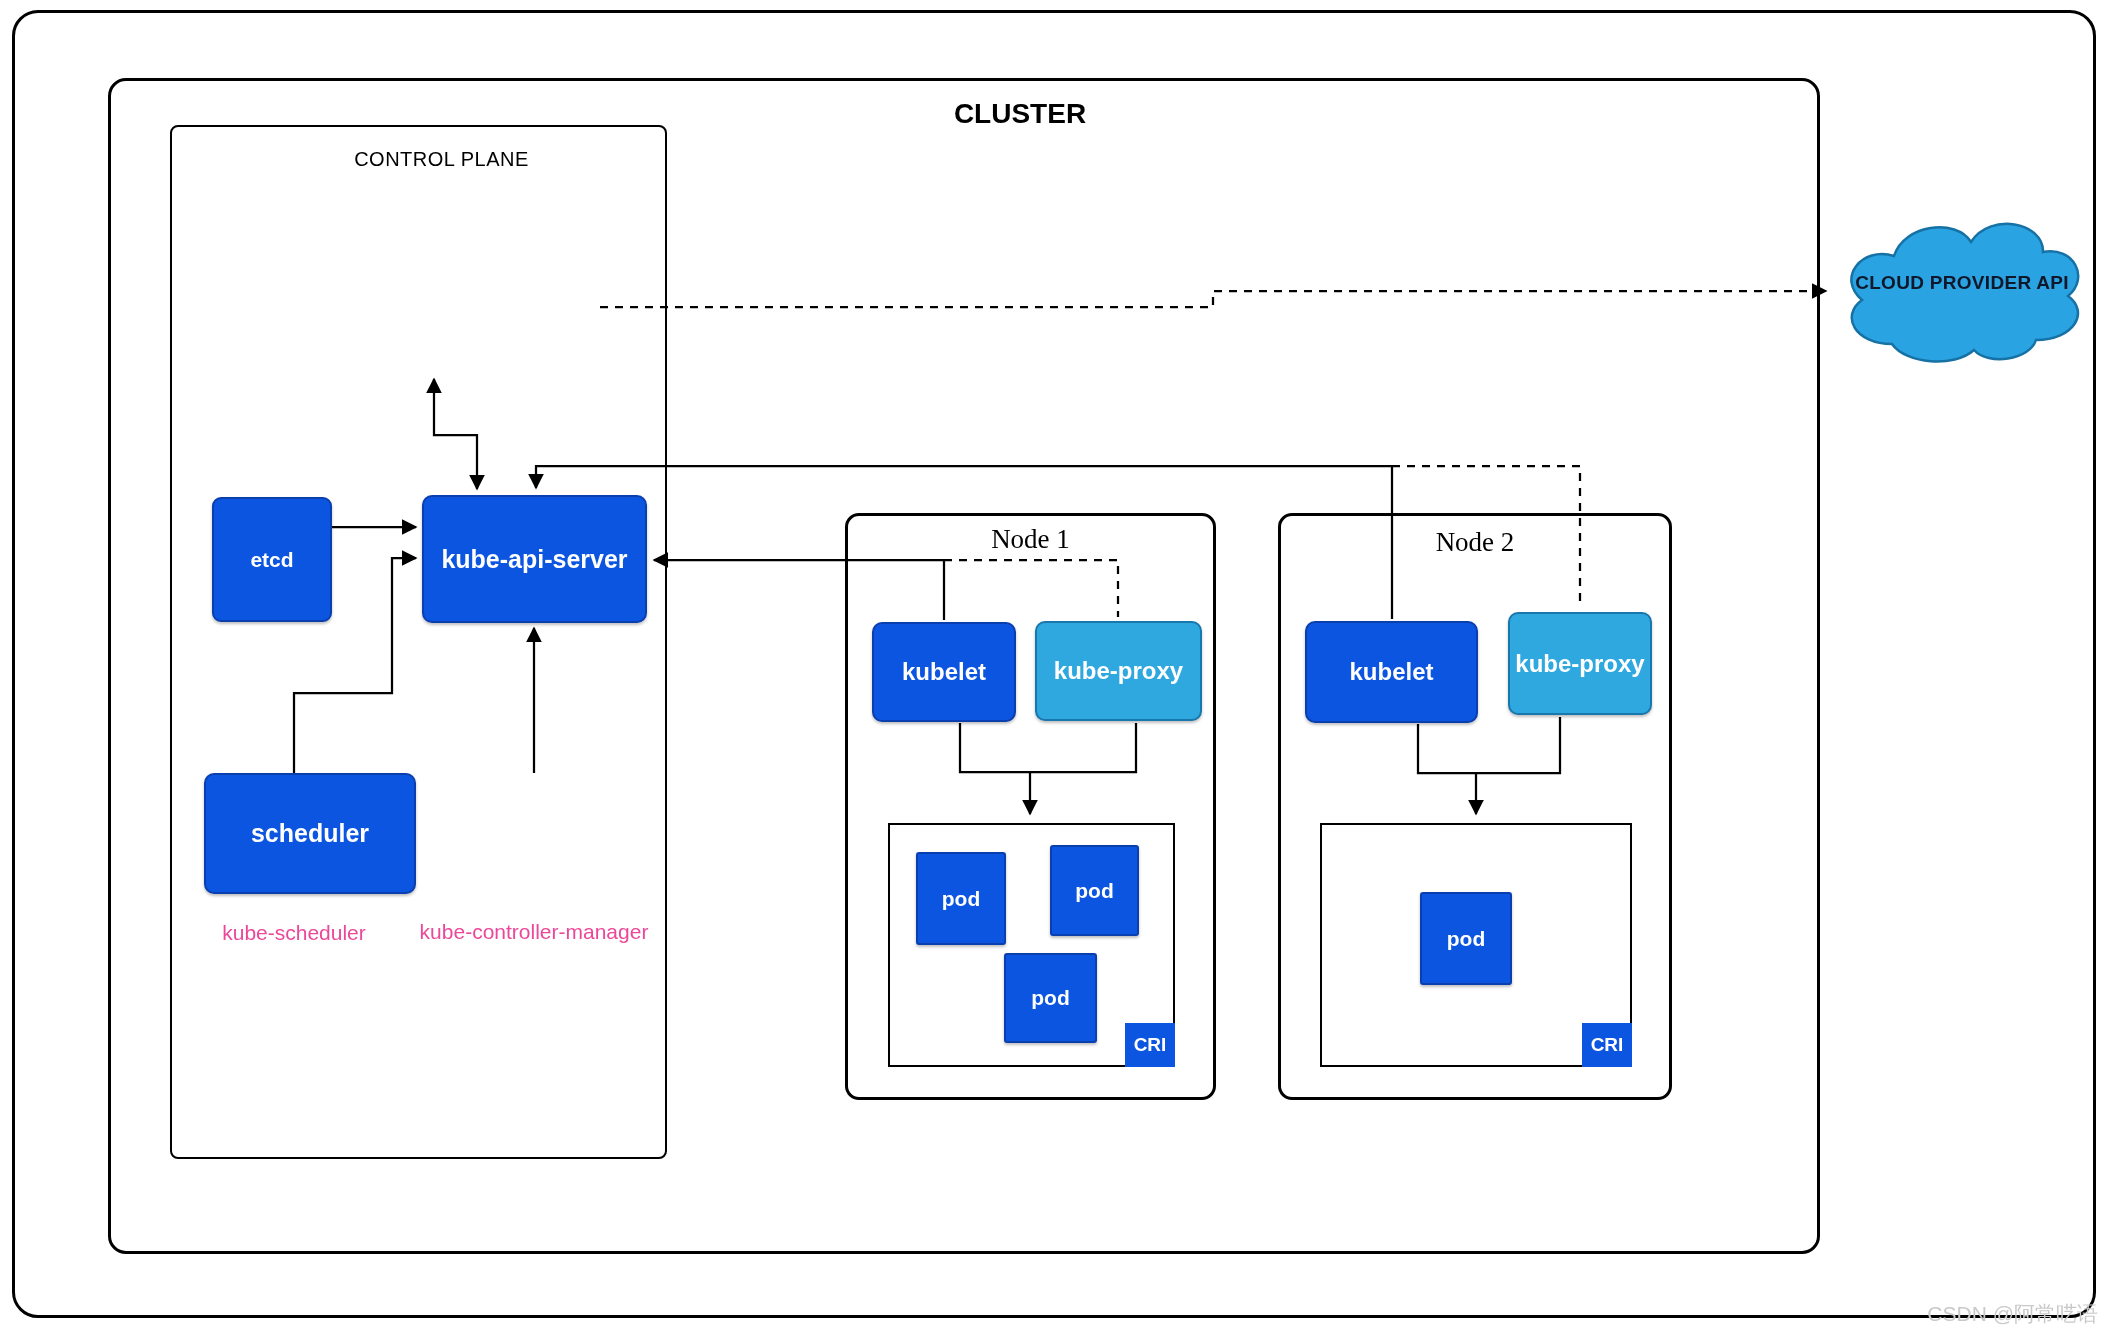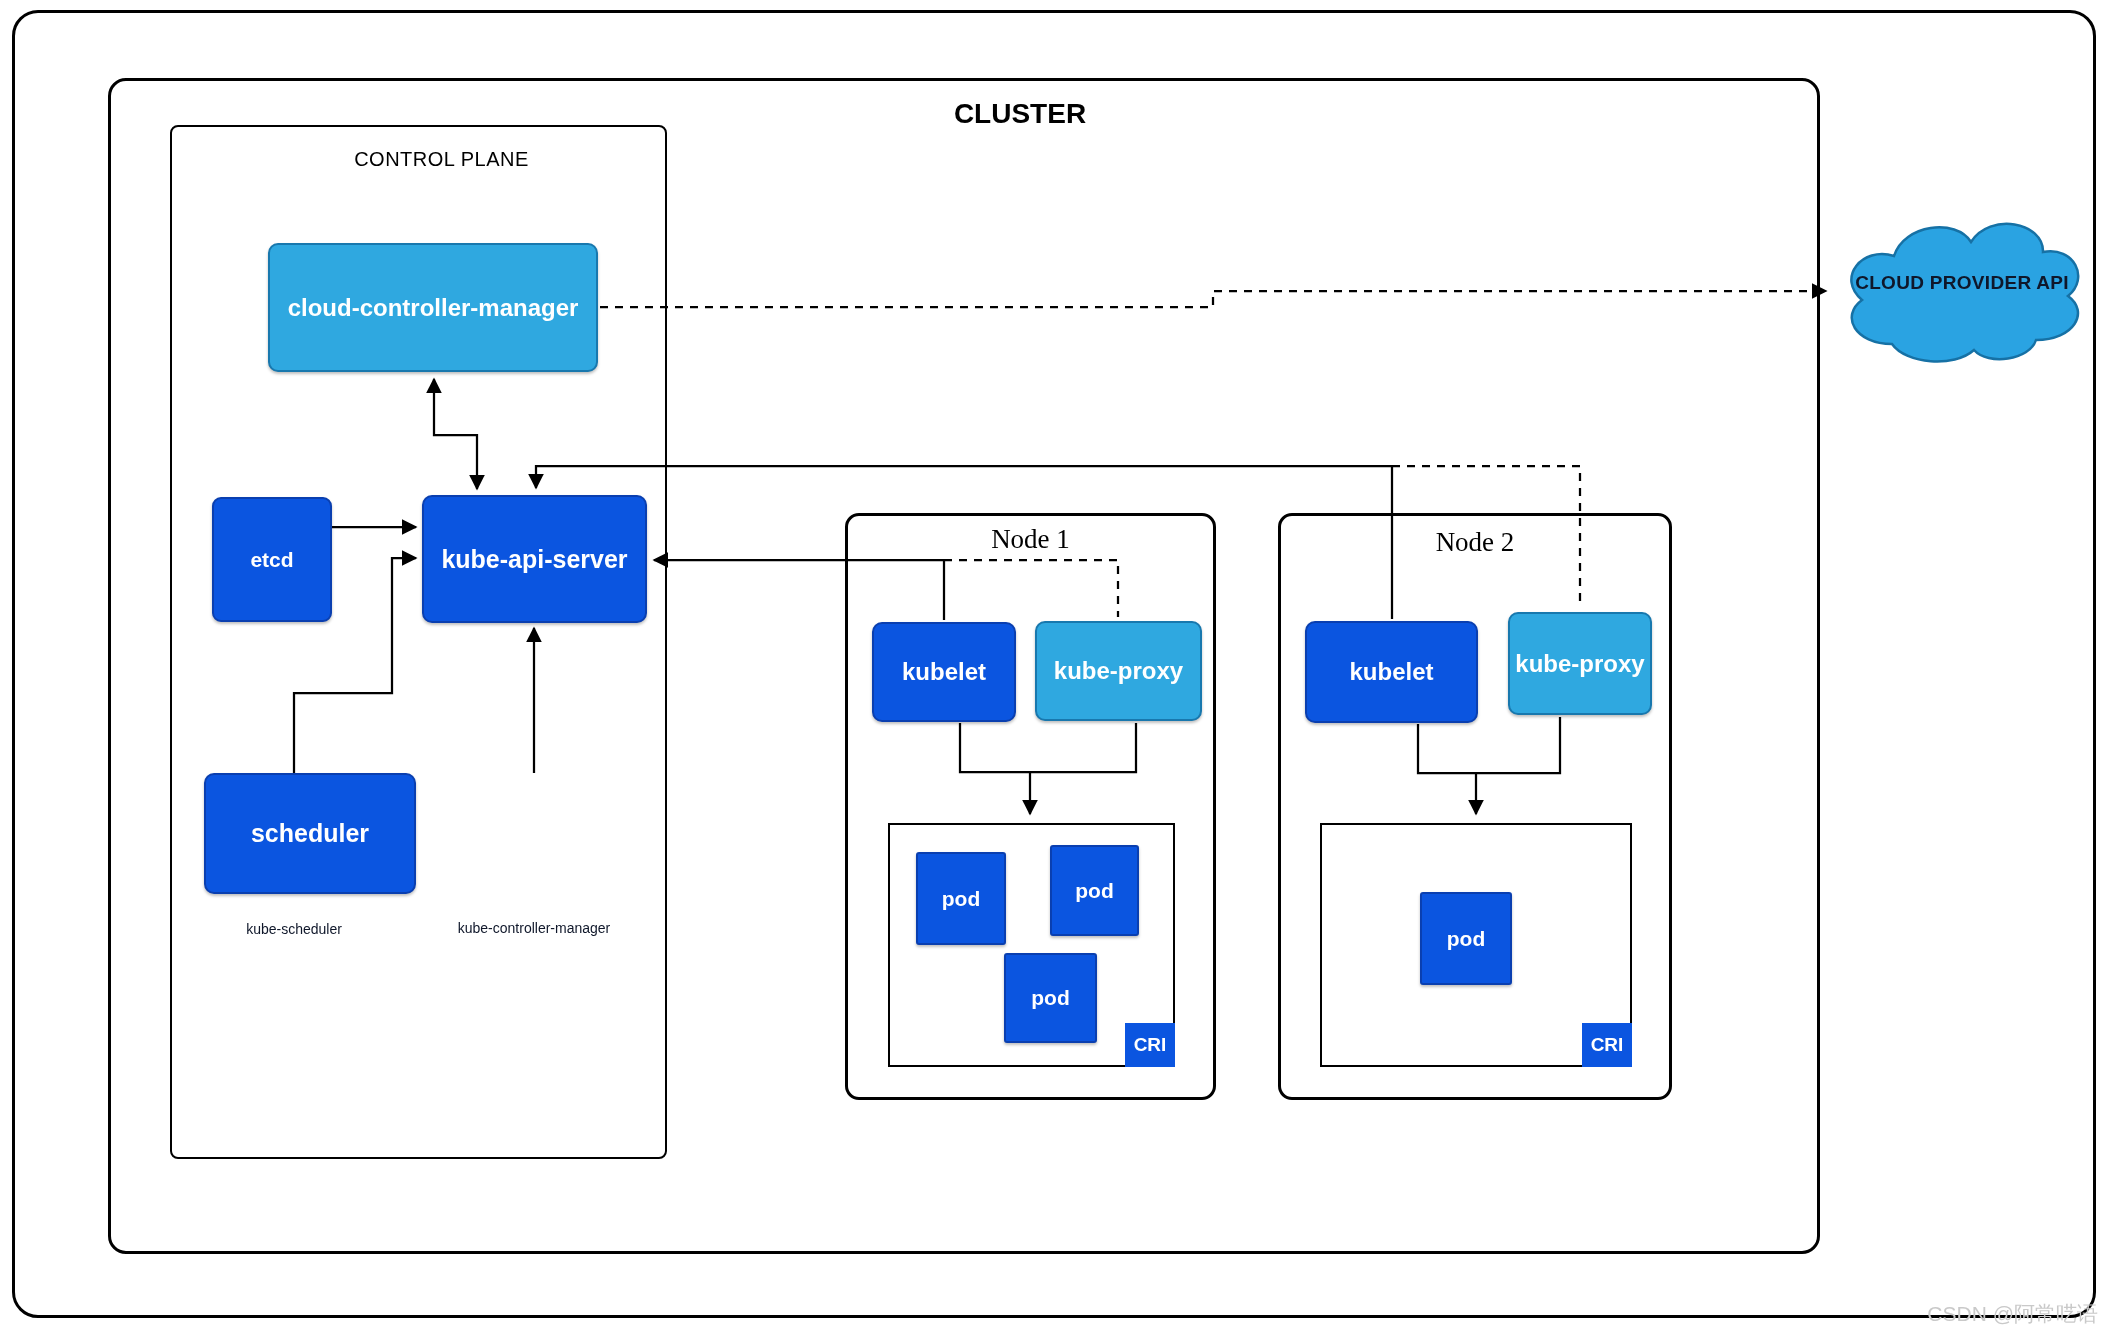--- a/index.html
+++ b/index.html
@@ -15,21 +15,21 @@
   .frame{border:3px solid #000;background:transparent;}
   .lbl{display:flex;align-items:center;justify-content:center;text-align:center;color:#fff;font-weight:bold;}
   .bluebox{background:var(--dark-blue);border:2px solid var(--dark-blue-border);border-radius:10px;
            box-shadow:0 2px 3px rgba(0,0,0,0.25);}
   .lightbox{background:var(--light-blue);border:2px solid var(--light-blue-border);border-radius:10px;
            box-shadow:0 2px 3px rgba(0,0,0,0.25);}
   .podbox{background:var(--dark-blue);border:2px solid var(--dark-blue-border);border-radius:3px;
            box-shadow:0 2px 3px rgba(0,0,0,0.25);font-size:21px;}
   .crirect{border:2px solid #000;background:#fff;}
   .crisq{background:var(--dark-blue);font-size:19px;}
-  .subtext{position:absolute;text-align:center;color:#0f172a;font-size:14px;}
+  .subtext{position:absolute;text-align:center;color:#ec4899;font-size:21px;}
   .nodetitle{position:absolute;text-align:center;color:#000;font-size:27px;font-family:"Liberation Serif",serif;}
   #connectors{position:absolute;left:0;top:0;width:2108px;height:1330px;pointer-events:none;}
   .connector{stroke:var(--line);stroke-width:2.25;fill:none;}
   .dashed{stroke-dasharray:8 7;}
   .arrowhead{fill:var(--line);}
   #watermark{position:absolute;right:10px;bottom:2px;color:var(--watermark);font-size:21px;}
   #cloud-label{position:absolute;left:0;right:0;top:80px;text-align:center;color:#0f172a;
                font-weight:bold;font-size:19px;letter-spacing:0.3px;}
 </style>
 </head>
@@ -38,21 +38,20 @@
 <div id="canvas">
 
   <div class="abs frame" style="left:12px;top:10px;width:2084px;height:1308px;border-radius:26px;"></div>
 
   <div class="abs frame" style="left:108px;top:78px;width:1712px;height:1176px;border-radius:18px;"></div>
   <div class="abs" style="left:870px;top:98px;width:300px;text-align:center;font-size:28px;font-weight:bold;color:#000;">CLUSTER</div>
 
   <div class="abs" style="left:170px;top:125px;width:497px;height:1034px;border:2.5px solid #000;border-radius:8px;"></div>
   <div class="abs" style="left:170px;top:148px;width:497px;text-align:center;font-size:20px;letter-spacing:0.5px;color:#000;margin-left:23px;">CONTROL PLANE</div>
 
-  <div class="abs lightbox lbl" style="left:268px;top:243px;width:330px;height:129px;font-size:24px;">cloud-controller-manager</div>
 
   <div class="abs bluebox lbl" style="left:212px;top:497px;width:120px;height:125px;font-size:21px;border-radius:9px;">etcd</div>
 
   <div class="abs bluebox lbl" style="left:422px;top:495px;width:225px;height:128px;font-size:25px;">kube-api-server</div>
 
   <div class="abs bluebox lbl" style="left:204px;top:773px;width:212px;height:121px;font-size:25px;">scheduler</div>
 
 
   <div class="subtext" style="left:164px;top:921px;width:260px;">kube-scheduler</div>
   <div class="subtext" style="left:404px;top:920px;width:260px;text-align:center;">kube-controller-manager</div>

